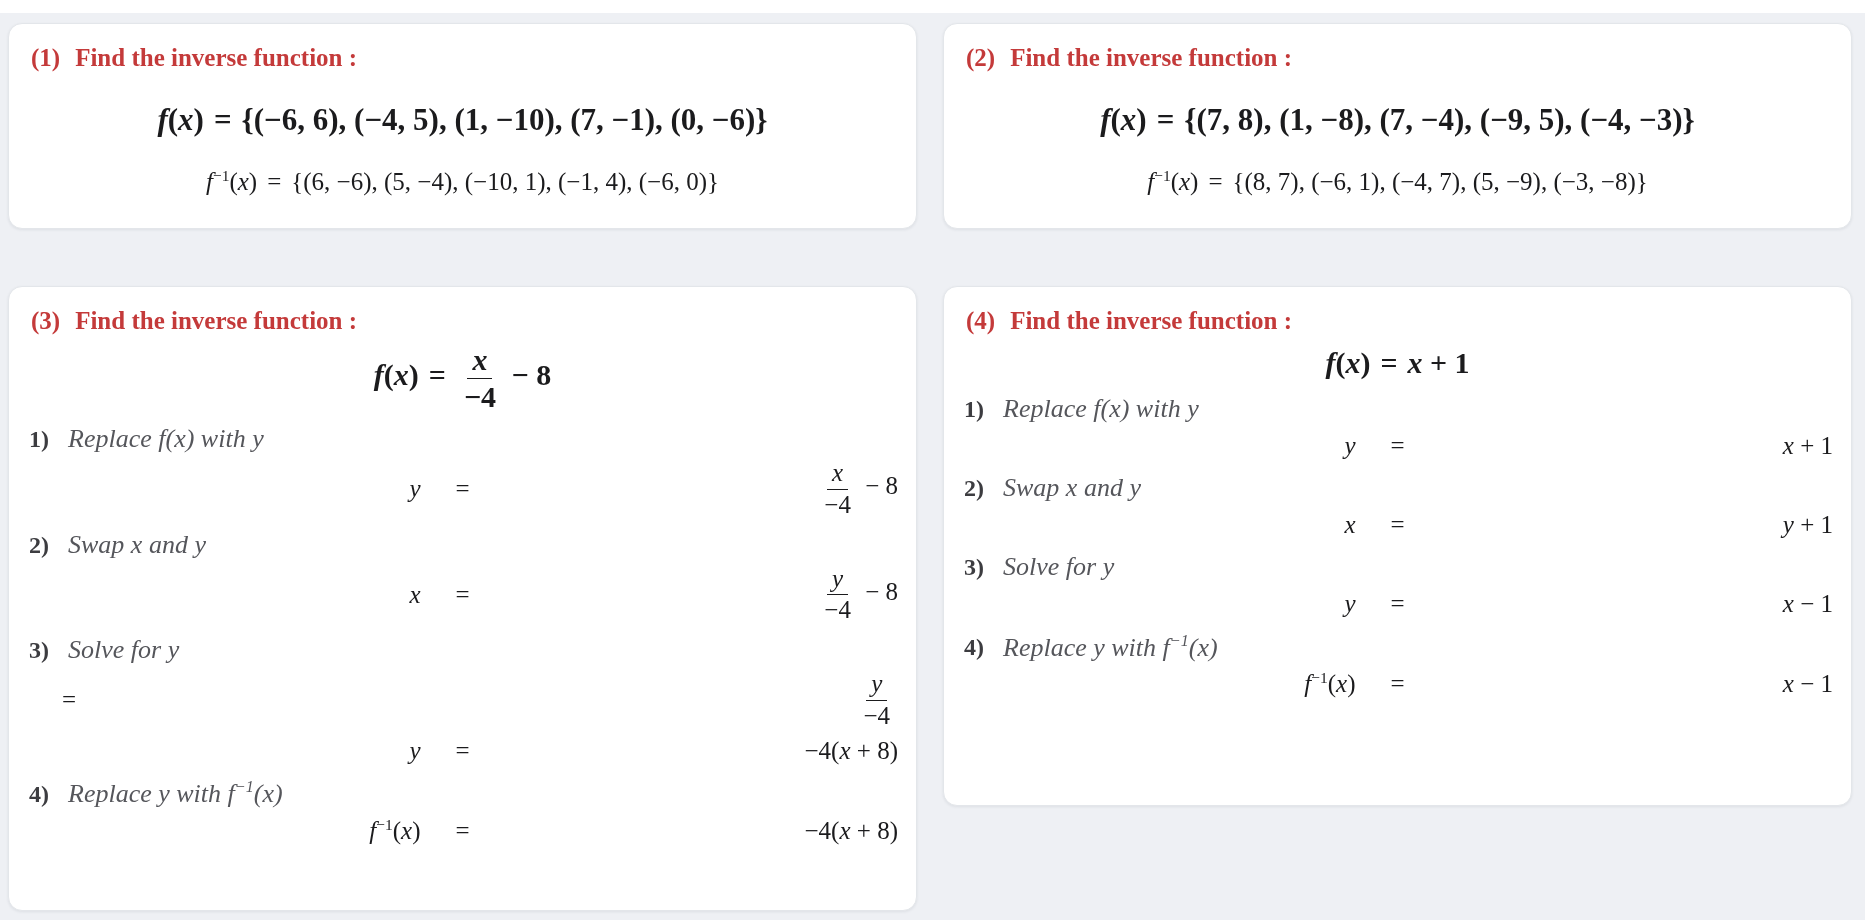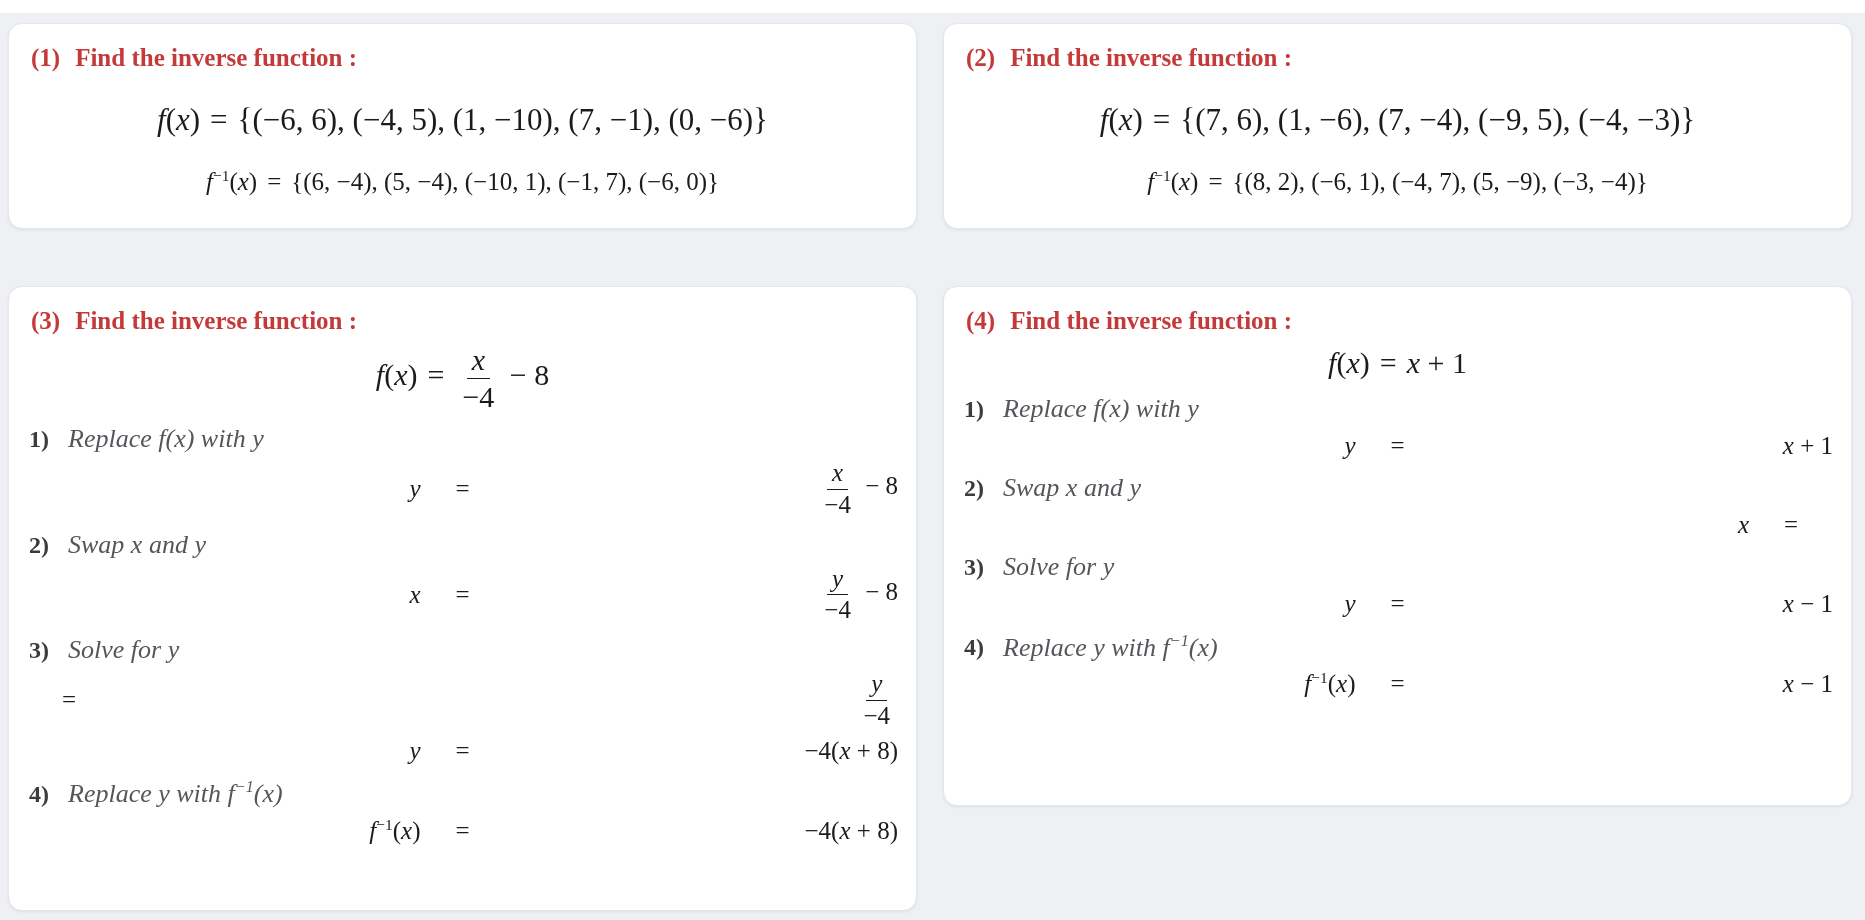--- a/index.html
+++ b/index.html
@@ -9,21 +9,21 @@
     align-items:start;padding:10px 13px 0 8px;}
   .card{background:var(--cardbg,#fff);border:1px solid var(--cardborder,#e3e6ea);
     border-radius:14px;box-shadow:0 1px 3px rgba(30,35,45,.08);
     padding:16px 18px 18px;box-sizing:border-box;color:var(--math,#1b1b1d);}
   .card-1,.card-2{height:206px;display:flex;flex-direction:column;}
   .card-3{min-height:625px;}
   .card-4{min-height:520px;}
   .q-header{color:var(--red,#c43a3a);font-weight:bold;font-size:25px;line-height:1.25;
     display:flex;gap:15px;margin:2px 0 6px 4px;}
   .eq-display{text-align:center;font-size:25px;line-height:1.25;margin:8px 0 0;}
-  .eq-display.bold{font-weight:normal;font-size:30px;}
+  .eq-display.bold{font-weight:bold;font-size:30px;}
   .card-1 .eq-display.bold,.card-2 .eq-display.bold{font-size:31px;margin-top:22px;}
   .card-1 .eq-display:not(.bold),.card-2 .eq-display:not(.bold){margin-top:26px;font-size:25px;}
   .rel{padding:0 10px;}
   .step-row{display:flex;align-items:baseline;gap:19px;margin:12px 0 2px 2px;}
   .step-num{font-weight:bold;font-size:24px;color:var(--stepnum,#3c3c40);}
   .step-text{font-style:italic;font-size:26px;color:var(--steptxt,#55565b);}
   .eq-aligned{display:flex;align-items:center;font-size:25px;margin:6px 0;line-height:1.25;}
   .eq-aligned .lhs{flex:1;text-align:right;}
   .eq-aligned .eqsign{width:84px;text-align:center;flex:0 0 auto;}
   .eq-aligned .rhs{flex:1;text-align:right;}
@@ -39,32 +39,32 @@
 
 <div class="top-strip"></div>
 <div class="grid">
   <section class="card card-1">
     <header class="q-header">
       <span class="q-num">(1)</span>
       <span class="q-title">Find the inverse function :</span>
     </header>
     <div class="card-body">
         <div class="eq-display bold"><span class="eq-lhs"><i>f</i>(<i>x</i>)</span><span class="rel">=</span><span class="eq-rhs">{(−6, 6), (−4, 5), (1, −10), (7, −1), (0, −6)}</span></div>
-        <div class="eq-display"><span class="eq-lhs"><i>f</i><sup>−1</sup>(<i>x</i>)</span><span class="rel">=</span><span class="eq-rhs">{(6, −4), (5, −4), (−10, 1), (−1, 7), (−6, 0)}</span></div>
+        <div class="eq-display"><span class="eq-lhs"><i>f</i><sup>−1</sup>(<i>x</i>)</span><span class="rel">=</span><span class="eq-rhs">{(6, −6), (5, −4), (−10, 1), (−1, 4), (−6, 0)}</span></div>
       </div>
   </section>
 
   <section class="card card-2">
     <header class="q-header">
       <span class="q-num">(2)</span>
       <span class="q-title">Find the inverse function :</span>
     </header>
     <div class="card-body">
-        <div class="eq-display bold"><span class="eq-lhs"><i>f</i>(<i>x</i>)</span><span class="rel">=</span><span class="eq-rhs">{(7, 6), (1, −6), (7, −4), (−9, 5), (−4, −3)}</span></div>
-        <div class="eq-display"><span class="eq-lhs"><i>f</i><sup>−1</sup>(<i>x</i>)</span><span class="rel">=</span><span class="eq-rhs">{(8, 2), (−6, 1), (−4, 7), (5, −9), (−3, −4)}</span></div>
+        <div class="eq-display bold"><span class="eq-lhs"><i>f</i>(<i>x</i>)</span><span class="rel">=</span><span class="eq-rhs">{(7, 8), (1, −8), (7, −4), (−9, 5), (−4, −3)}</span></div>
+        <div class="eq-display"><span class="eq-lhs"><i>f</i><sup>−1</sup>(<i>x</i>)</span><span class="rel">=</span><span class="eq-rhs">{(8, 7), (−6, 1), (−4, 7), (5, −9), (−3, −8)}</span></div>
       </div>
   </section>
 
   <section class="card card-3">
     <header class="q-header">
       <span class="q-num">(3)</span>
       <span class="q-title">Find the inverse function :</span>
     </header>
     <div class="card-body">
         <div class="eq-display bold"><span class="eq-lhs"><i>f</i>(<i>x</i>)</span><span class="rel">=</span><span class="eq-rhs"><span class="frac">
@@ -139,20 +139,21 @@
           <span class="eqsign">=</span>
           <span class="rhs"><i>x</i> + 1</span>
         </div>
         <div class="step-row">
           <span class="step-num">2)</span>
           <span class="step-text"><i>Swap</i> <i>x</i> <i>and</i> <i>y</i></span>
         </div>
         <div class="eq-aligned">
           <span class="lhs"><i>x</i></span>
           <span class="eqsign">=</span>
+          <span class="rhs"><i>y</i> + 1</span>
         </div>
         <div class="step-row">
           <span class="step-num">3)</span>
           <span class="step-text"><i>Solve</i> <i>for</i> <i>y</i></span>
         </div>
         <div class="eq-aligned">
           <span class="lhs"><i>y</i></span>
           <span class="eqsign">=</span>
           <span class="rhs"><i>x</i> − 1</span>
         </div>

